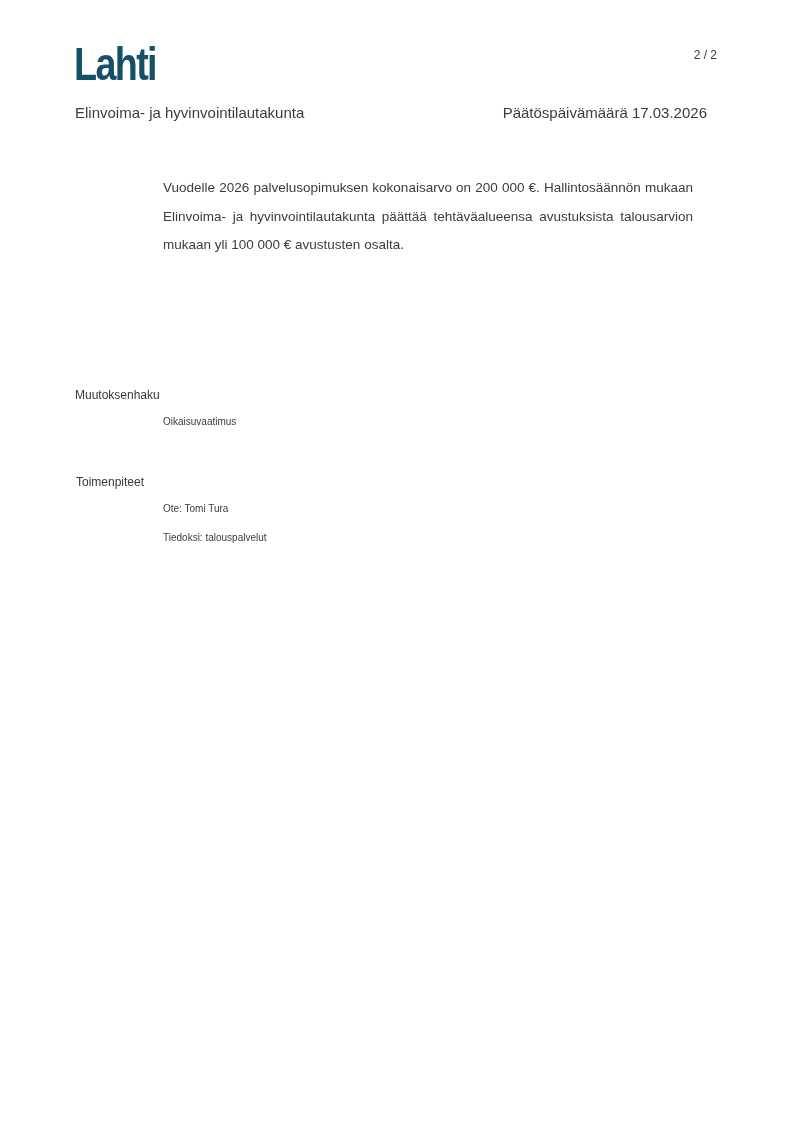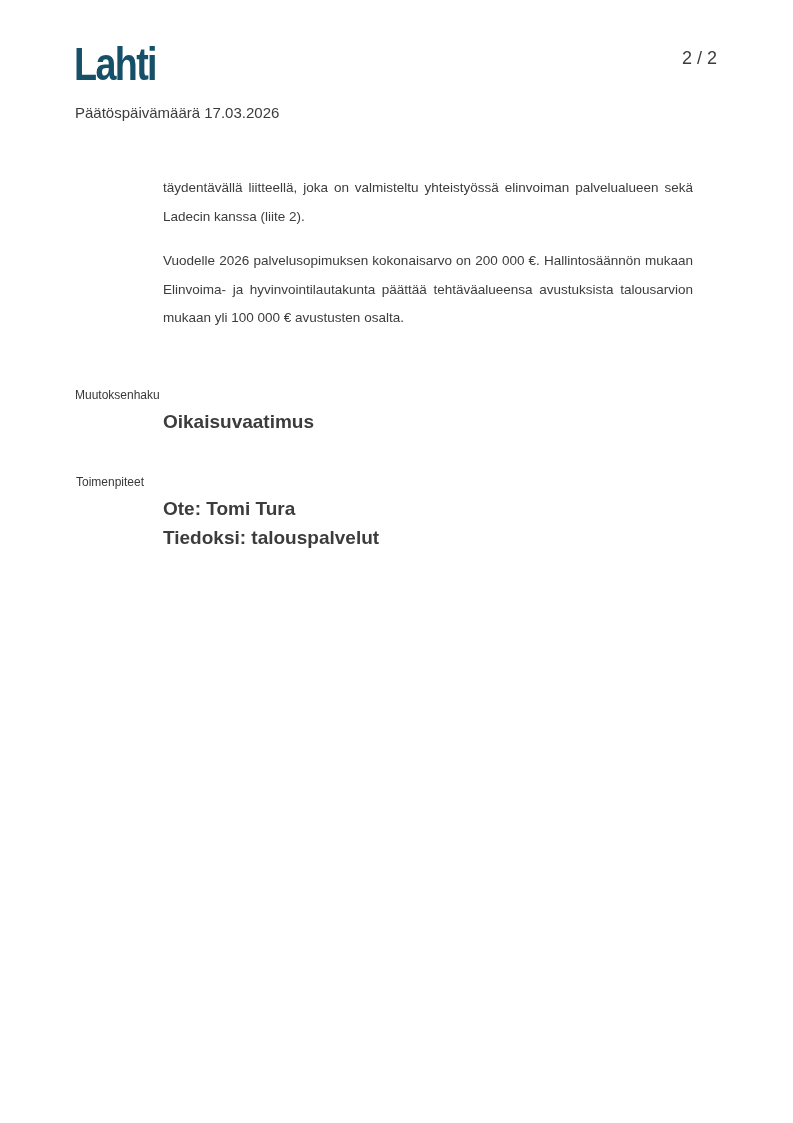--- a/index.html
+++ b/index.html
@@ -26,21 +26,21 @@
     line-height: 1;
     color: #155068;
     transform: scaleX(0.82);
     transform-origin: 0 50%;
     white-space: nowrap;
   }
   .page-number {
     position: absolute;
     top: 48px;
     right: 76px;
-    font-size: 18px;
+    font-size: 12px;
     color: #3c3c3c;
   }
   .header-row {
     position: absolute;
     left: 75px;
     top: 104px;
     width: 632px;
     display: flex;
     justify-content: space-between;
     align-items: baseline;
@@ -66,47 +66,46 @@
   }
   .section-heading {
     position: absolute;
     font-size: 12px;
     line-height: 20px;
     color: #383838;
     white-space: nowrap;
   }
   .section-item {
     position: absolute;
-    font-size: 19px;
+    font-size: 10px;
     line-height: 19px;
     color: #3c3c3c;
     white-space: nowrap;
-    font-weight: bold;
   }
   .h-muutoksenhaku { left: 75px; top: 385px; }
   .item-oikaisu    { left: 163px; top: 412px; }
   .h-toimenpiteet  { left: 76px; top: 472px; text-align: right; }
   .item-ote        { left: 163px; top: 499px; }
   .item-tiedoksi   { left: 163px; top: 528px; }
 </style>
 </head>
 <body>
 
 <div class="page">
 
   <div class="logo">Lahti</div>
 
   <div class="page-number">2 / 2</div>
 
   <div class="header-row">
+    <span>Elinvoima- ja hyvinvointilautakunta</span>
     <span>Päätöspäivämäärä 17.03.2026</span>
   </div>
 
   <div class="body-text">
-    <p>täydentävällä liitteellä, joka on valmisteltu yhteistyössä elinvoiman palvelualueen sekä Ladecin kanssa (liite 2).</p>
     <p>Vuodelle 2026 palvelusopimuksen kokonaisarvo on 200 000 €. Hallintosäännön mukaan Elinvoima- ja hyvinvointilautakunta päättää tehtäväalueensa avustuksista talousarvion mukaan yli 100 000 € avustusten osalta.</p>
   </div>
 
   <div class="section-heading h-muutoksenhaku">Muutoksenhaku</div>
 
   <div class="section-item item-oikaisu">Oikaisuvaatimus</div>
 
   <div class="section-heading h-toimenpiteet">Toimenpiteet</div>
 
   <div class="section-item item-ote">Ote: Tomi Tura</div>

